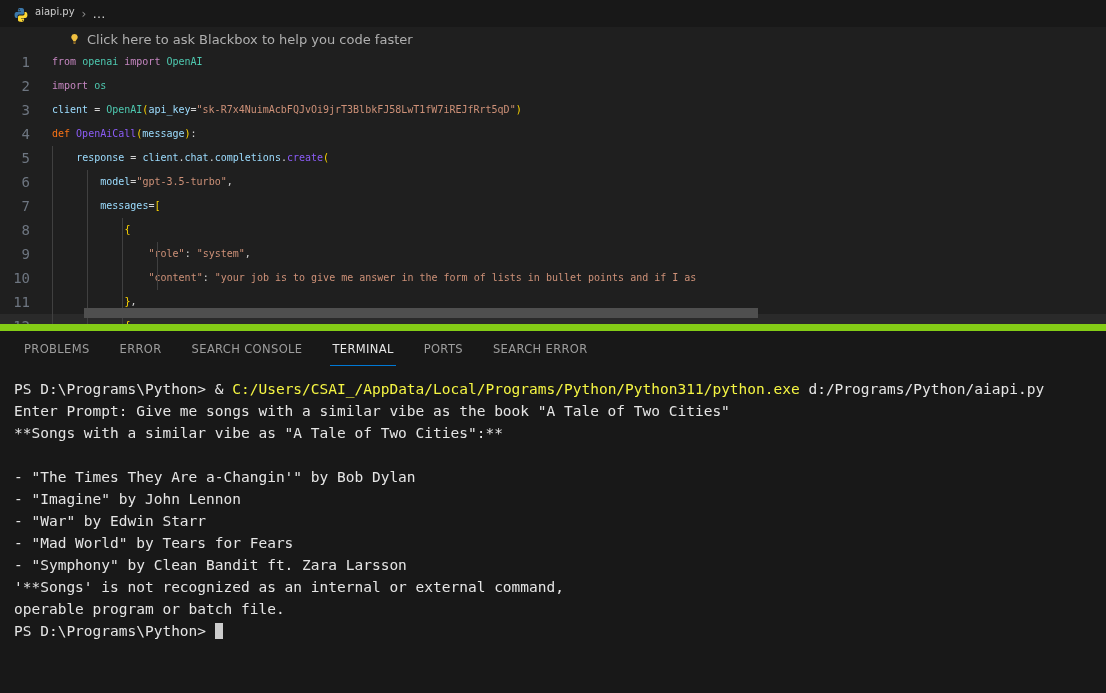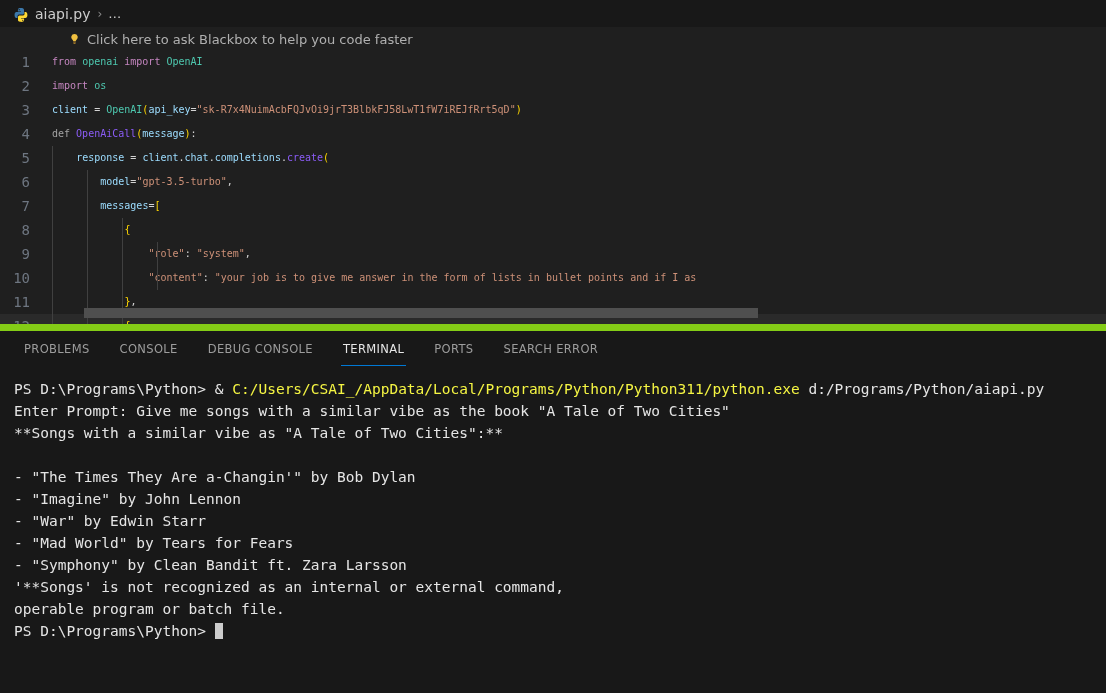--- a/index.html
+++ b/index.html
@@ -28,21 +28,21 @@
     height: 27px;
     min-height: 27px;
     background: #181818;
     display: flex;
     align-items: center;
     padding-left: 13px;
     border-bottom: 1px solid #1f1f1f;
   }
   .bc-item {
     display: flex;
-    font-size: 14px;
+    font-size: 10px;
     color: #cccccc;
     font-family: "DejaVu Sans", sans-serif;
   }
   .py-icon {
     width: 16px;
     height: 16px;
     margin-right: 6px;
     display: inline-block;
     position: relative;
     top: 1px;
@@ -124,21 +124,21 @@
   .guide {
     position: absolute;
     width: 1px;
     background: #404040;
     top: 0;
     height: 24px;
   }
 
   
   .kw    { color: #c586c0; }
-  .kw2   { color: #a3a3a3; }
+  .kw2   { color: #f97316; }
   .cls   { color: #4ec9b0; }
   .var   { color: #9cdcfe; }
   .fn    { color: #8b5cf6; }
   .str   { color: #ce9178; }
   .op    { color: #d4d4d4; }
   .pn-y  { color: #ffd700; }
 
   
   .h-scroll {
     position: absolute;
@@ -257,22 +257,22 @@
     <div class="code-area" id="code-area"><div class="code-line"><div class="ln">1</div><div class="code-txt"><span class="kw">from</span><span class="op"> </span><span class="cls">openai</span><span class="op"> </span><span class="kw">import</span><span class="op"> </span><span class="cls">OpenAI</span></div></div><div class="code-line"><div class="ln">2</div><div class="code-txt"><span class="kw">import</span><span class="op"> </span><span class="cls">os</span></div></div><div class="code-line"><div class="ln">3</div><div class="code-txt"><span class="var">client</span><span class="op"> </span><span class="op">=</span><span class="op"> </span><span class="cls">OpenAI</span><span class="pn-y">(</span><span class="var">api_key</span><span class="op">=</span><span class="str">"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"</span><span class="pn-y">)</span></div></div><div class="code-line"><div class="ln">4</div><div class="code-txt"><span class="kw2">def</span><span class="op"> </span><span class="fn">OpenAiCall</span><span class="pn-y">(</span><span class="var">message</span><span class="pn-y">)</span><span class="op">:</span></div></div><div class="code-line"><div class="ln">5</div><div class="code-txt"><span class="op"> </span><span class="op"> </span><span class="op"> </span><span class="op"> </span><span class="var">response</span><span class="op"> </span><span class="op">=</span><span class="op"> </span><span class="var">client</span><span class="op">.</span><span class="var">chat</span><span class="op">.</span><span class="var">completions</span><span class="op">.</span><span class="fn">create</span><span class="pn-y">(</span><div class="guide" style="left: 4px;"></div></div></div><div class="code-line"><div class="ln">6</div><div class="code-txt"><span class="op"> </span><span class="op"> </span><span class="op"> </span><span class="op"> </span><span class="op"> </span><span class="op"> </span><span class="op"> </span><span class="op"> </span><span class="var">model</span><span class="op">=</span><span class="str">"gpt-3.5-turbo"</span><span class="op">,</span><div class="guide" style="left: 4px;"></div><div class="guide" style="left: 39px;"></div></div></div><div class="code-line"><div class="ln">7</div><div class="code-txt"><span class="op"> </span><span class="op"> </span><span class="op"> </span><span class="op"> </span><span class="op"> </span><span class="op"> </span><span class="op"> </span><span class="op"> </span><span class="var">messages</span><span class="op">=</span><span class="pn-y">[</span><div class="guide" style="left: 4px;"></div><div class="guide" style="left: 39px;"></div></div></div><div class="code-line"><div class="ln">8</div><div class="code-txt"><span class="op"> </span><span class="op"> </span><span class="op"> </span><span class="op"> </span><span class="op"> </span><span class="op"> </span><span class="op"> </span><span class="op"> </span><span class="op"> </span><span class="op"> </span><span class="op"> </span><span class="op"> </span><span class="pn-y">{</span><div class="guide" style="left: 4px;"></div><div class="guide" style="left: 39px;"></div><div class="guide" style="left: 74px;"></div></div></div><div class="code-line"><div class="ln">9</div><div class="code-txt"><span class="op"> </span><span class="op"> </span><span class="op"> </span><span class="op"> </span><span class="op"> </span><span class="op"> </span><span class="op"> </span><span class="op"> </span><span class="op"> </span><span class="op"> </span><span class="op"> </span><span class="op"> </span><span class="op"> </span><span class="op"> </span><span class="op"> </span><span class="op"> </span><span class="str">"role"</span><span class="op">:</span><span class="op"> </span><span class="str">"system"</span><span class="op">,</span><div class="guide" style="left: 4px;"></div><div class="guide" style="left: 39px;"></div><div class="guide" style="left: 74px;"></div><div class="guide" style="left: 109px;"></div></div></div><div class="code-line"><div class="ln">10</div><div class="code-txt"><span class="op"> </span><span class="op"> </span><span class="op"> </span><span class="op"> </span><span class="op"> </span><span class="op"> </span><span class="op"> </span><span class="op"> </span><span class="op"> </span><span class="op"> </span><span class="op"> </span><span class="op"> </span><span class="op"> </span><span class="op"> </span><span class="op"> </span><span class="op"> </span><span class="str">"content"</span><span class="op">:</span><span class="op"> </span><span class="str">"your job is to give me answer in the form of lists in bullet points and if I as</span><div class="guide" style="left: 4px;"></div><div class="guide" style="left: 39px;"></div><div class="guide" style="left: 74px;"></div><div class="guide" style="left: 109px;"></div></div></div><div class="code-line"><div class="ln">11</div><div class="code-txt"><span class="op"> </span><span class="op"> </span><span class="op"> </span><span class="op"> </span><span class="op"> </span><span class="op"> </span><span class="op"> </span><span class="op"> </span><span class="op"> </span><span class="op"> </span><span class="op"> </span><span class="op"> </span><span class="pn-y">}</span><span class="op">,</span><div class="guide" style="left: 4px;"></div><div class="guide" style="left: 39px;"></div><div class="guide" style="left: 74px;"></div></div></div><div class="code-line line-hl"><div class="ln">12</div><div class="code-txt"><span class="op"> </span><span class="op"> </span><span class="op"> </span><span class="op"> </span><span class="op"> </span><span class="op"> </span><span class="op"> </span><span class="op"> </span><span class="op"> </span><span class="op"> </span><span class="op"> </span><span class="op"> </span><span class="pn-y">{</span><div class="guide" style="left: 4px;"></div><div class="guide" style="left: 39px;"></div><div class="guide" style="left: 74px;"></div></div></div></div>
 
     <div class="h-scroll">
       <div class="h-scroll-thumb"></div>
     </div>
   </div>
 
   <div class="panel">
     <div class="panel-tabs" id="panel-tabs">
         <div class="ptab">PROBLEMS</div>
-        <div class="ptab">CONSOLE</div>
-        <div class="ptab">DEBUG CONSOLE</div>
+        <div class="ptab">ERROR</div>
+        <div class="ptab">SEARCH CONSOLE</div>
         <div class="ptab active">TERMINAL</div>
         <div class="ptab">PORTS</div>
         <div class="ptab">SEARCH ERROR</div>
       </div>
     <div class="terminal" id="terminal"><div class="tline"><span class="t-white">PS D:\Programs\Python&gt;</span><span class="t-white"> &amp; </span><span class="t-yellow">C:/Users/CSAI_/AppData/Local/Programs/Python/Python311/python.exe</span><span class="t-white"> d:/Programs/Python/aiapi.py</span></div><div class="tline"><span class="t-white">Enter Prompt: Give me songs with a similar vibe as the book "A Tale of Two Cities"</span></div><div class="tline"><span class="t-white">**Songs with a similar vibe as "A Tale of Two Cities":**</span></div><div class="tline blank"><span class="t-white"> </span></div><div class="tline"><span class="t-white">- "The Times They Are a-Changin'" by Bob Dylan</span></div><div class="tline"><span class="t-white">- "Imagine" by John Lennon</span></div><div class="tline"><span class="t-white">- "War" by Edwin Starr</span></div><div class="tline"><span class="t-white">- "Mad World" by Tears for Fears</span></div><div class="tline"><span class="t-white">- "Symphony" by Clean Bandit ft. Zara Larsson</span></div><div class="tline"><span class="t-white">'**Songs' is not recognized as an internal or external command,</span></div><div class="tline"><span class="t-white">operable program or batch file.</span></div><div class="tline"><span class="t-white">PS D:\Programs\Python&gt; </span><span class="t-cursor"></span></div></div>
   </div>
 
 </div>
 
 </body></html>

